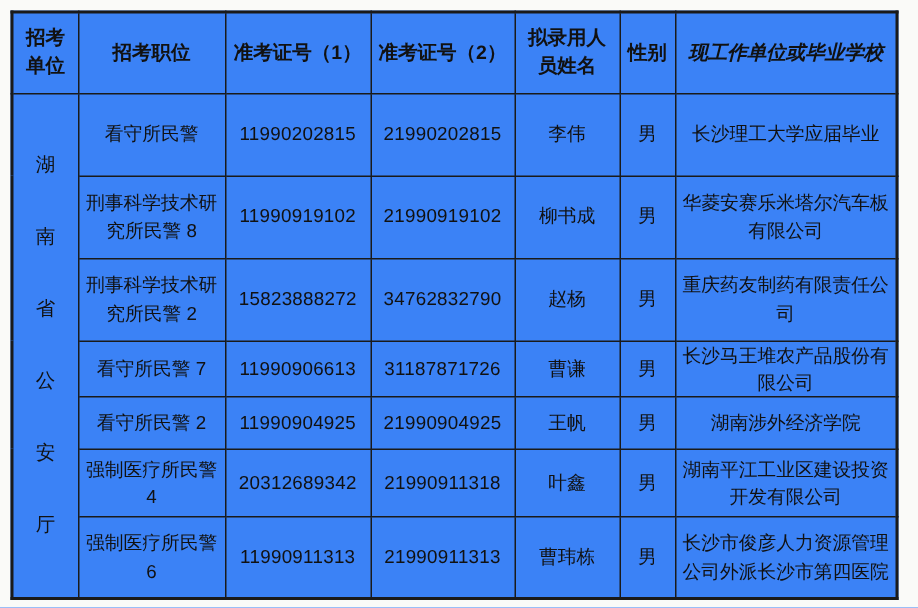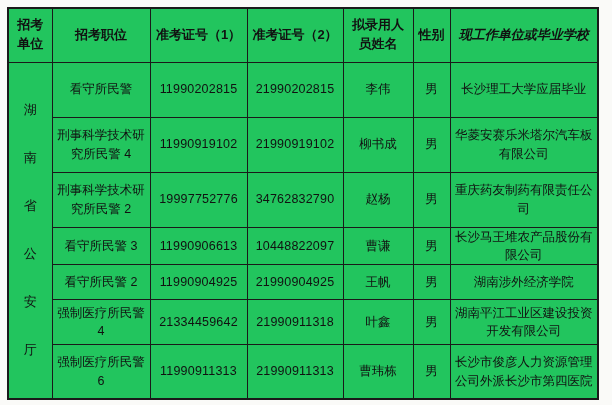--- a/index.html
+++ b/index.html
@@ -8,21 +8,21 @@
     background:#fafaf8;
     font-family:"Liberation Sans","DejaVu Sans",sans-serif;
     color:#111;
     overflow:hidden;
   }
   .sheet{position:absolute;left:7px;top:7px;}
   table.roster{
     border-collapse:collapse;
     table-layout:fixed;
     width:591px;
-    background:#22c55e;
+    background:#3b82f6;
     border:2px solid #1a1a1a;
   }
   table.roster th, table.roster td{
     border:1px solid #1a1a1a;
     font-size:12.5px;
     line-height:1.45;
     text-align:center;
     vertical-align:middle;
     overflow:hidden;
     padding:0 4px;
@@ -97,58 +97,58 @@
         </td>
         <td class="pos">看守所民警</td>
         <td class="num">11990202815</td>
         <td class="num">21990202815</td>
         <td>李伟</td>
         <td>男</td>
         <td class="work">长沙理工大学应届毕业</td>
       </tr>
 
       <tr class="h55">
-        <td class="pos">刑事科学技术研究所民警 4</td>
+        <td class="pos">刑事科学技术研究所民警 8</td>
         <td class="num">11990919102</td>
         <td class="num">21990919102</td>
         <td>柳书成</td>
         <td>男</td>
         <td class="work">华菱安赛乐米塔尔汽车板有限公司</td>
       </tr>
 
       <tr class="h55">
         <td class="pos">刑事科学技术研究所民警 2</td>
-        <td class="num">19997752776</td>
+        <td class="num">15823888272</td>
         <td class="num">34762832790</td>
         <td>赵杨</td>
         <td>男</td>
         <td class="work">重庆药友制药有限责任公司</td>
       </tr>
 
       <tr class="h35">
-        <td class="pos">看守所民警 3</td>
+        <td class="pos">看守所民警 7</td>
         <td class="num">11990906613</td>
-        <td class="num">10448822097</td>
+        <td class="num">31187871726</td>
         <td>曹谦</td>
         <td>男</td>
         <td class="work">长沙马王堆农产品股份有限公司</td>
       </tr>
 
       <tr class="h35">
         <td class="pos">看守所民警 2</td>
         <td class="num">11990904925</td>
         <td class="num">21990904925</td>
         <td>王帆</td>
         <td>男</td>
         <td class="work">湖南涉外经济学院</td>
       </tr>
 
       <tr class="h45">
         <td class="pos">强制医疗所民警 4</td>
-        <td class="num">21334459642</td>
+        <td class="num">20312689342</td>
         <td class="num">21990911318</td>
         <td>叶鑫</td>
         <td>男</td>
         <td class="work">湖南平江工业区建设投资开发有限公司</td>
       </tr>
 
       <tr class="h55">
         <td class="pos">强制医疗所民警 6</td>
         <td class="num">11990911313</td>
         <td class="num">21990911313</td>

